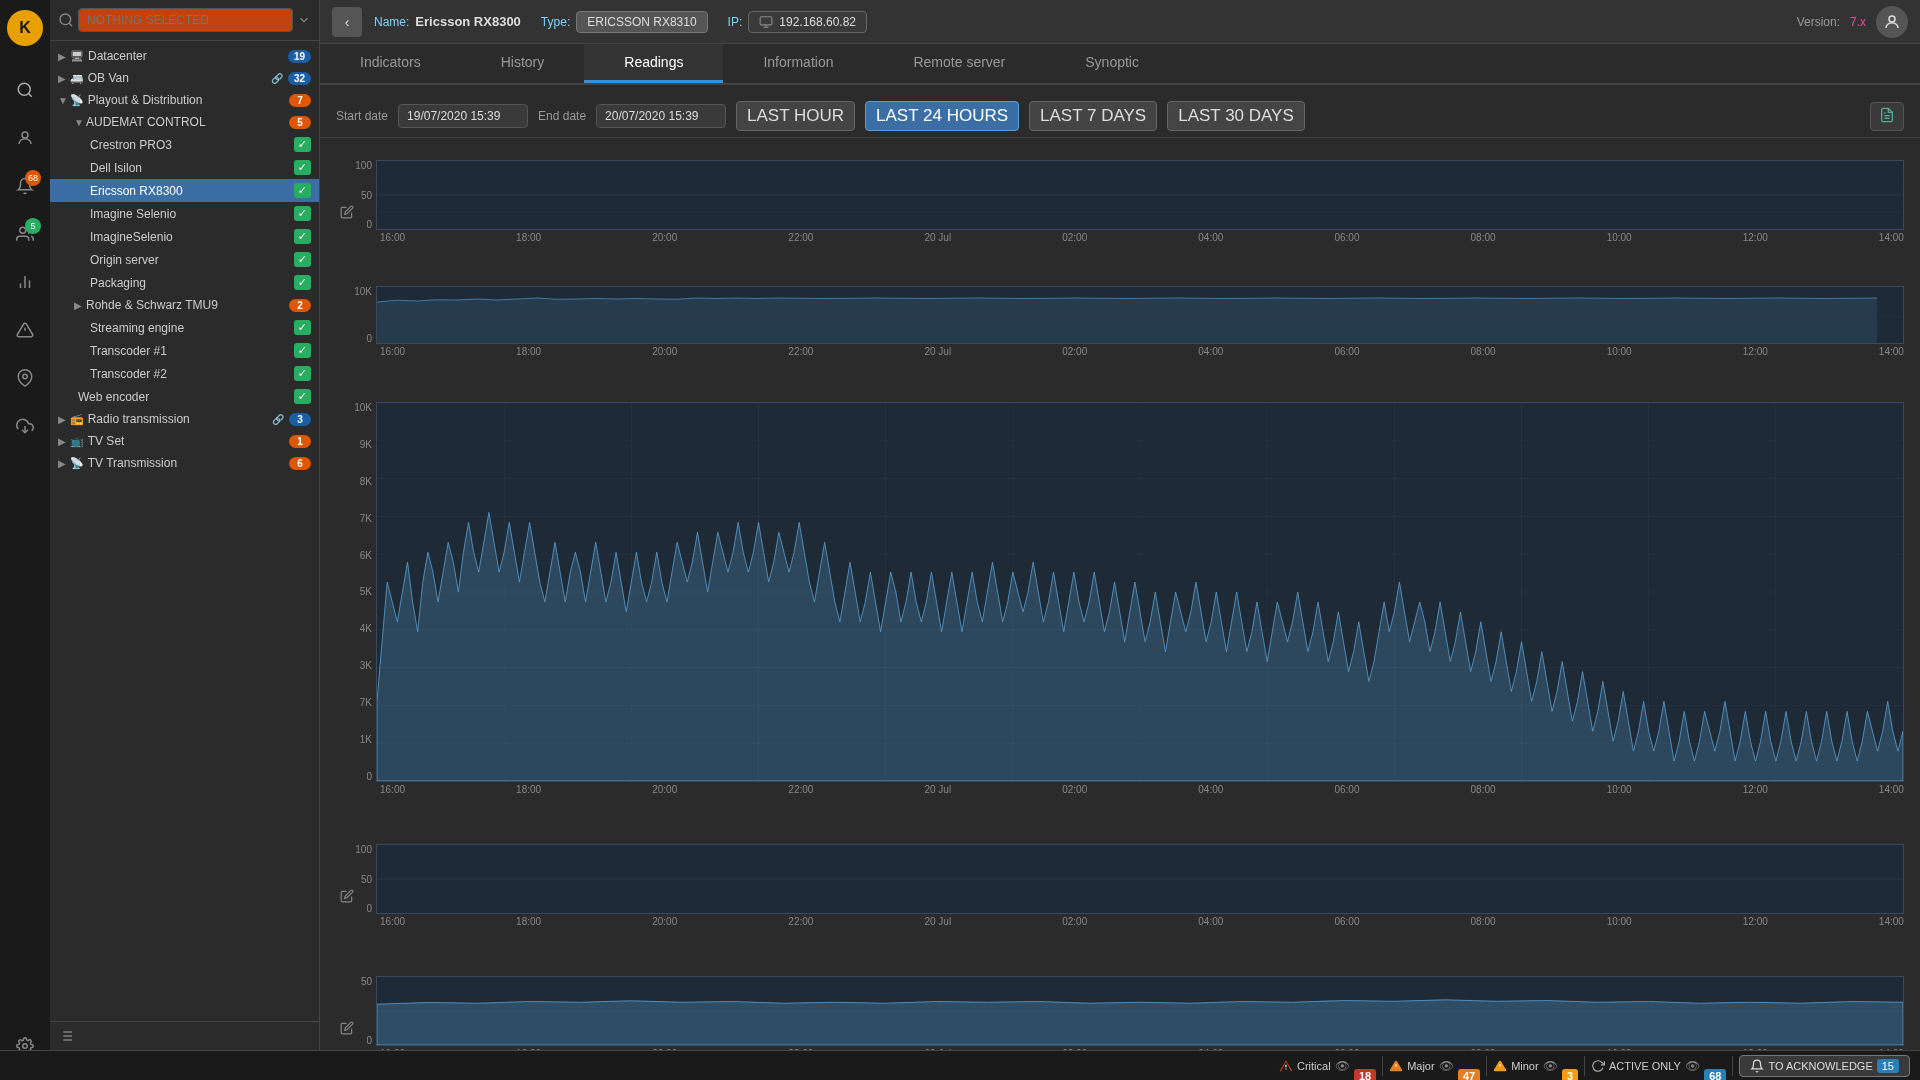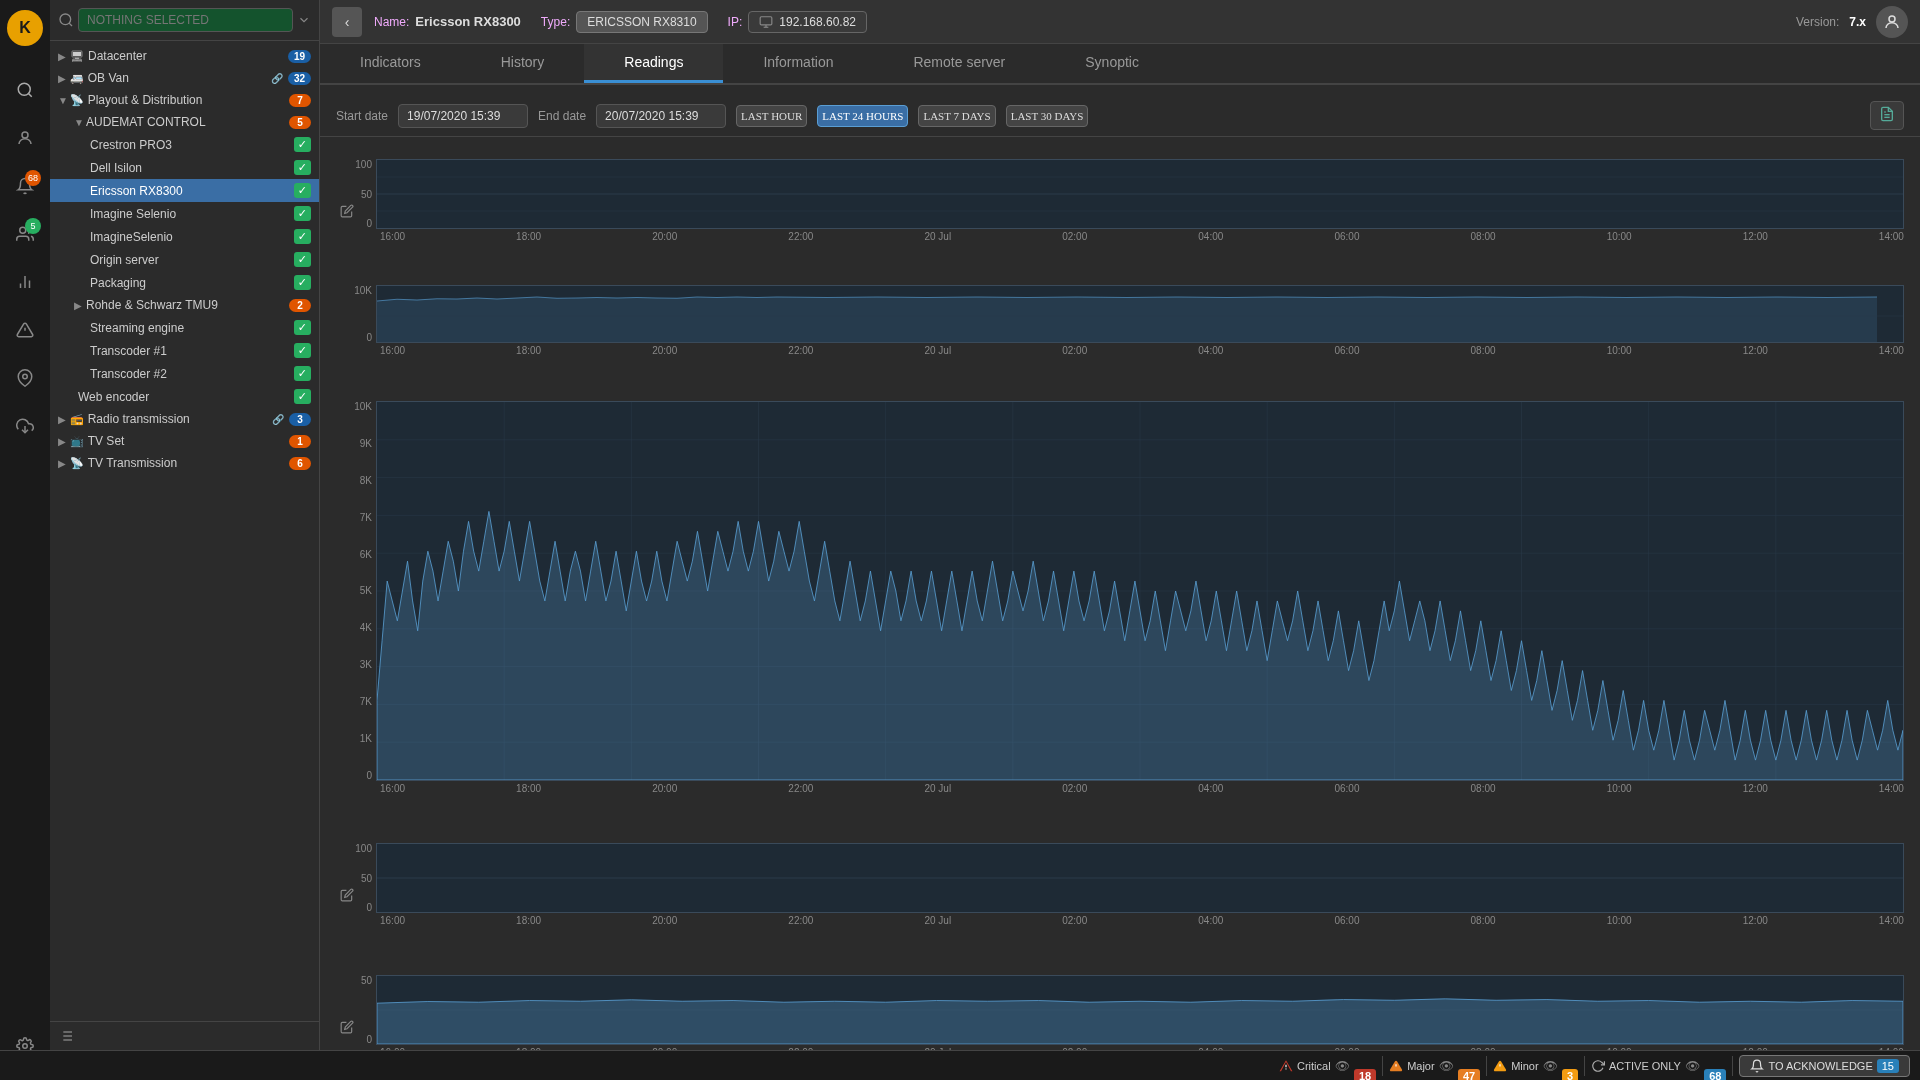--- a/index.html
+++ b/index.html
@@ -66,21 +66,21 @@
       display: flex;
       flex-direction: column;
     }
     .tree-search {
       display: flex;
       align-items: center;
       padding: 8px;
       border-bottom: 1px solid #444;
     }
     .tree-search input {
-      background: #14532d;
+      background: #c2410c;
       border: 1px solid #555;
       border-radius: 4px;
       color: #ddd;
       padding: 4px 8px;
       width: 200px;
       font-size: 12px;
     }
     .tree-content {
       flex: 1;
       overflow-y: auto;
@@ -137,21 +137,21 @@
       border-radius: 4px;
       cursor: pointer;
       display: flex; align-items: center; justify-content: center;
       margin-right: 12px;
       font-size: 14px;
     }
     .top-bar-info {
       display: flex; align-items: center; gap: 20px; flex: 1;
     }
     .top-bar-field { display: flex; align-items: center; gap: 6px; }
-    .top-bar-field label { color: #f0abfc; font-size: 12px; }
+    .top-bar-field label { color: #7dd3fc; font-size: 12px; }
     .top-bar-field .value { color: #ddd; font-size: 13px; font-weight: bold; }
     .type-badge {
       background: #555;
       border: 1px solid #777;
       border-radius: 4px;
       padding: 3px 10px;
       font-size: 12px;
       color: #ddd;
     }
     .ip-badge {
@@ -215,24 +215,23 @@
       color: #ddd;
       padding: 4px 8px;
       font-size: 12px;
       width: 130px;
     }
     .time-btn {
       background: #444;
       border: 1px solid #666;
       border-radius: 4px;
       color: #ddd;
-      padding: 4px 4px;
-      font-size: 11px;
+      padding: 4px 10px;
+      font-size: 17px;
       cursor: pointer;
-      font-family: Liberation Serif, serif;
     }
     .excel-btn {
       margin-left: auto;
       background: #3a3a3a;
       border: 1px solid #555;
       border-radius: 4px;
       color: #5a9; padding: 4px 8px; cursor: pointer;
       font-size: 12px;
     }
 
@@ -516,21 +515,21 @@
               <rect x="2" y="3" width="20" height="14" rx="2"></rect>
               <line x1="8" y1="21" x2="16" y2="21"></line>
               <line x1="12" y1="17" x2="12" y2="21"></line>
             </svg>
           <span>192.168.60.82</span>
         </div>
       </div>
     </div>
     <div class="top-bar-right">
       <span style="color:#999">Version:</span>
-      <span style="color:#ffffff;font-weight:bold">7.x</span>
+      <span style="color:#ec4899;font-weight:normal">7.x</span>
       <div class="user-icon">
         <svg width="18" height="18" viewBox="0 0 24 24" fill="none" stroke="#ddd" stroke-width="2">
             <circle cx="12" cy="8" r="4"></circle>
             <path d="M4 20c0-4 3.6-7 8-7s8 3 8 7"></path>
           </svg>
       </div>
     </div>
   </div>
 
   <div class="tabs">

